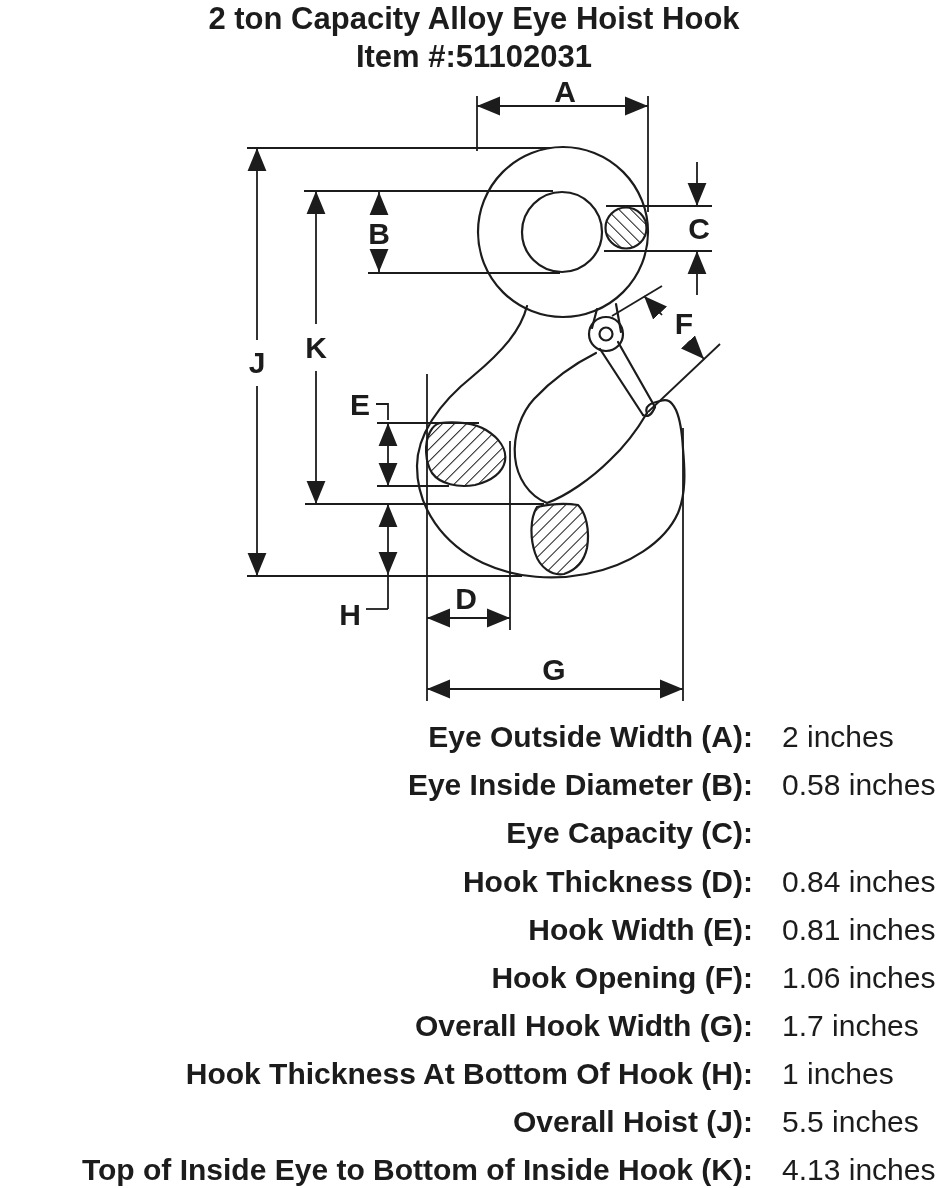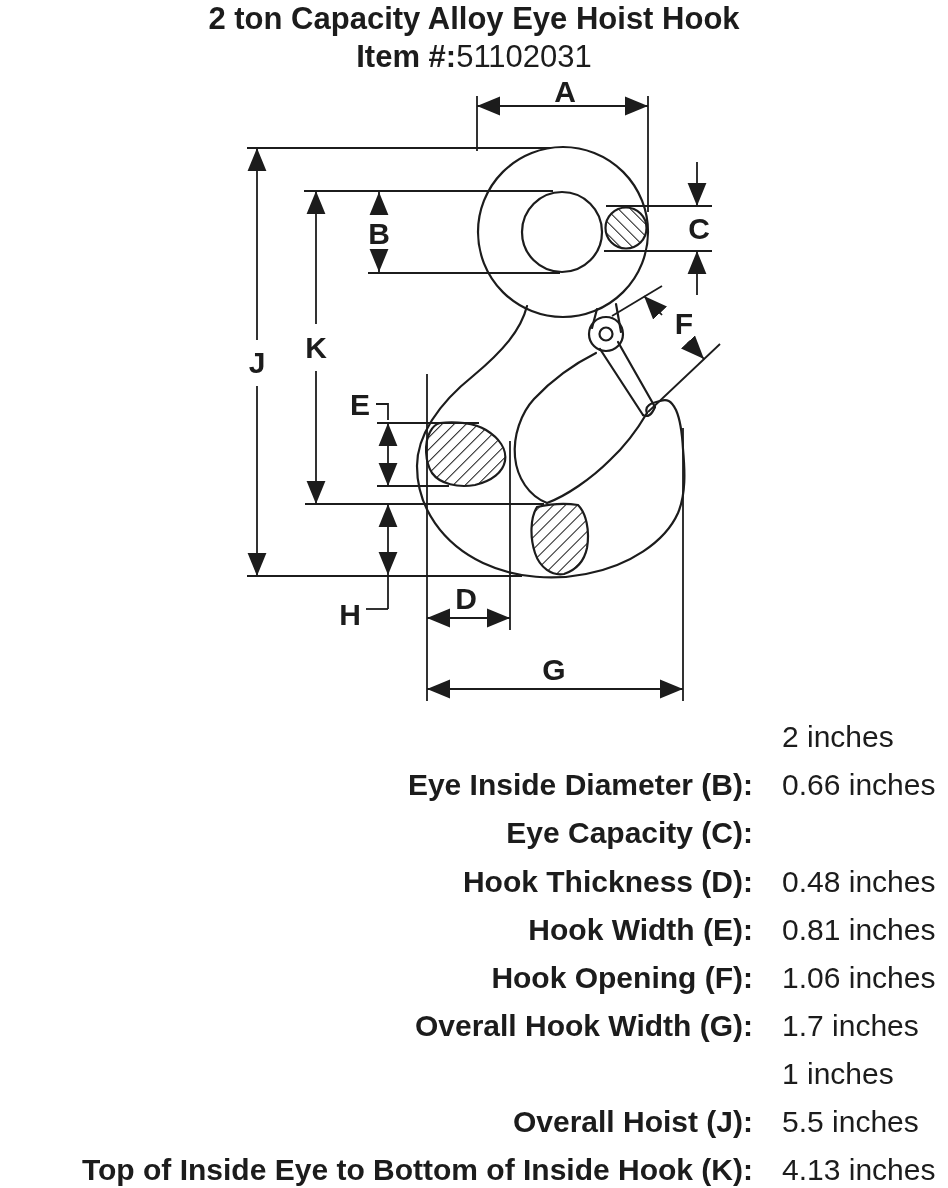--- a/index.html
+++ b/index.html
@@ -15,21 +15,21 @@
     position:absolute;top:1px;left:0;width:948px;
     text-align:center;
     font-size:31px;font-weight:700;letter-spacing:0px;
     white-space:nowrap;
   }
   .item-line{
     position:absolute;top:39px;left:0;width:948px;
     text-align:center;font-size:31px;white-space:nowrap;
   }
   .item-line .item-label{font-weight:700;margin-top:16px;}
-  .item-line .item-number{font-weight:400;}
+  .item-line .item-number{font-weight:700;}
   svg.diagram{position:absolute;top:0;left:0;}
   .dim-letter{
     font-family:"Liberation Sans", sans-serif;
     font-size:30px;font-weight:700;fill:#1c1c1c;
   }
   .spec-row{
     position:absolute;left:0;width:948px;height:42px;line-height:42px;
     font-size:30px;white-space:nowrap;
   }
   .spec-label{
@@ -166,46 +166,48 @@
       <text class="dim-letter" x="684" y="323">F</text>
       <text class="dim-letter" x="554" y="669">G</text>
       <text class="dim-letter" x="350" y="614">H</text>
       <text class="dim-letter" x="257" y="362">J</text>
       <text class="dim-letter" x="316" y="347">K</text>
     </g>
   </svg>
 
   <div>
     <div class="spec-row" style="top:716px">
+      <span class="spec-label">Eye Outside Width (A):</span>
       <span class="spec-value">2 inches</span>
     </div>
     <div class="spec-row" style="top:764px">
       <span class="spec-label">Eye Inside Diameter (B):</span>
-      <span class="spec-value">0.66 inches</span>
+      <span class="spec-value">0.58 inches</span>
     </div>
     <div class="spec-row" style="top:812px">
       <span class="spec-label">Eye Capacity (C):</span>
     </div>
     <div class="spec-row" style="top:861px">
       <span class="spec-label">Hook Thickness (D):</span>
-      <span class="spec-value">0.48 inches</span>
+      <span class="spec-value">0.84 inches</span>
     </div>
     <div class="spec-row" style="top:909px">
       <span class="spec-label">Hook Width (E):</span>
       <span class="spec-value">0.81 inches</span>
     </div>
     <div class="spec-row" style="top:957px">
       <span class="spec-label">Hook Opening (F):</span>
       <span class="spec-value">1.06 inches</span>
     </div>
     <div class="spec-row" style="top:1005px">
       <span class="spec-label">Overall Hook Width (G):</span>
       <span class="spec-value">1.7 inches</span>
     </div>
     <div class="spec-row" style="top:1053px">
+      <span class="spec-label">Hook Thickness At Bottom Of Hook (H):</span>
       <span class="spec-value">1 inches</span>
     </div>
     <div class="spec-row" style="top:1101px">
       <span class="spec-label">Overall Hoist (J):</span>
       <span class="spec-value">5.5 inches</span>
     </div>
     <div class="spec-row" style="top:1149px">
       <span class="spec-label">Top of Inside Eye to Bottom of Inside Hook (K):</span>
       <span class="spec-value">4.13 inches</span>
     </div>

